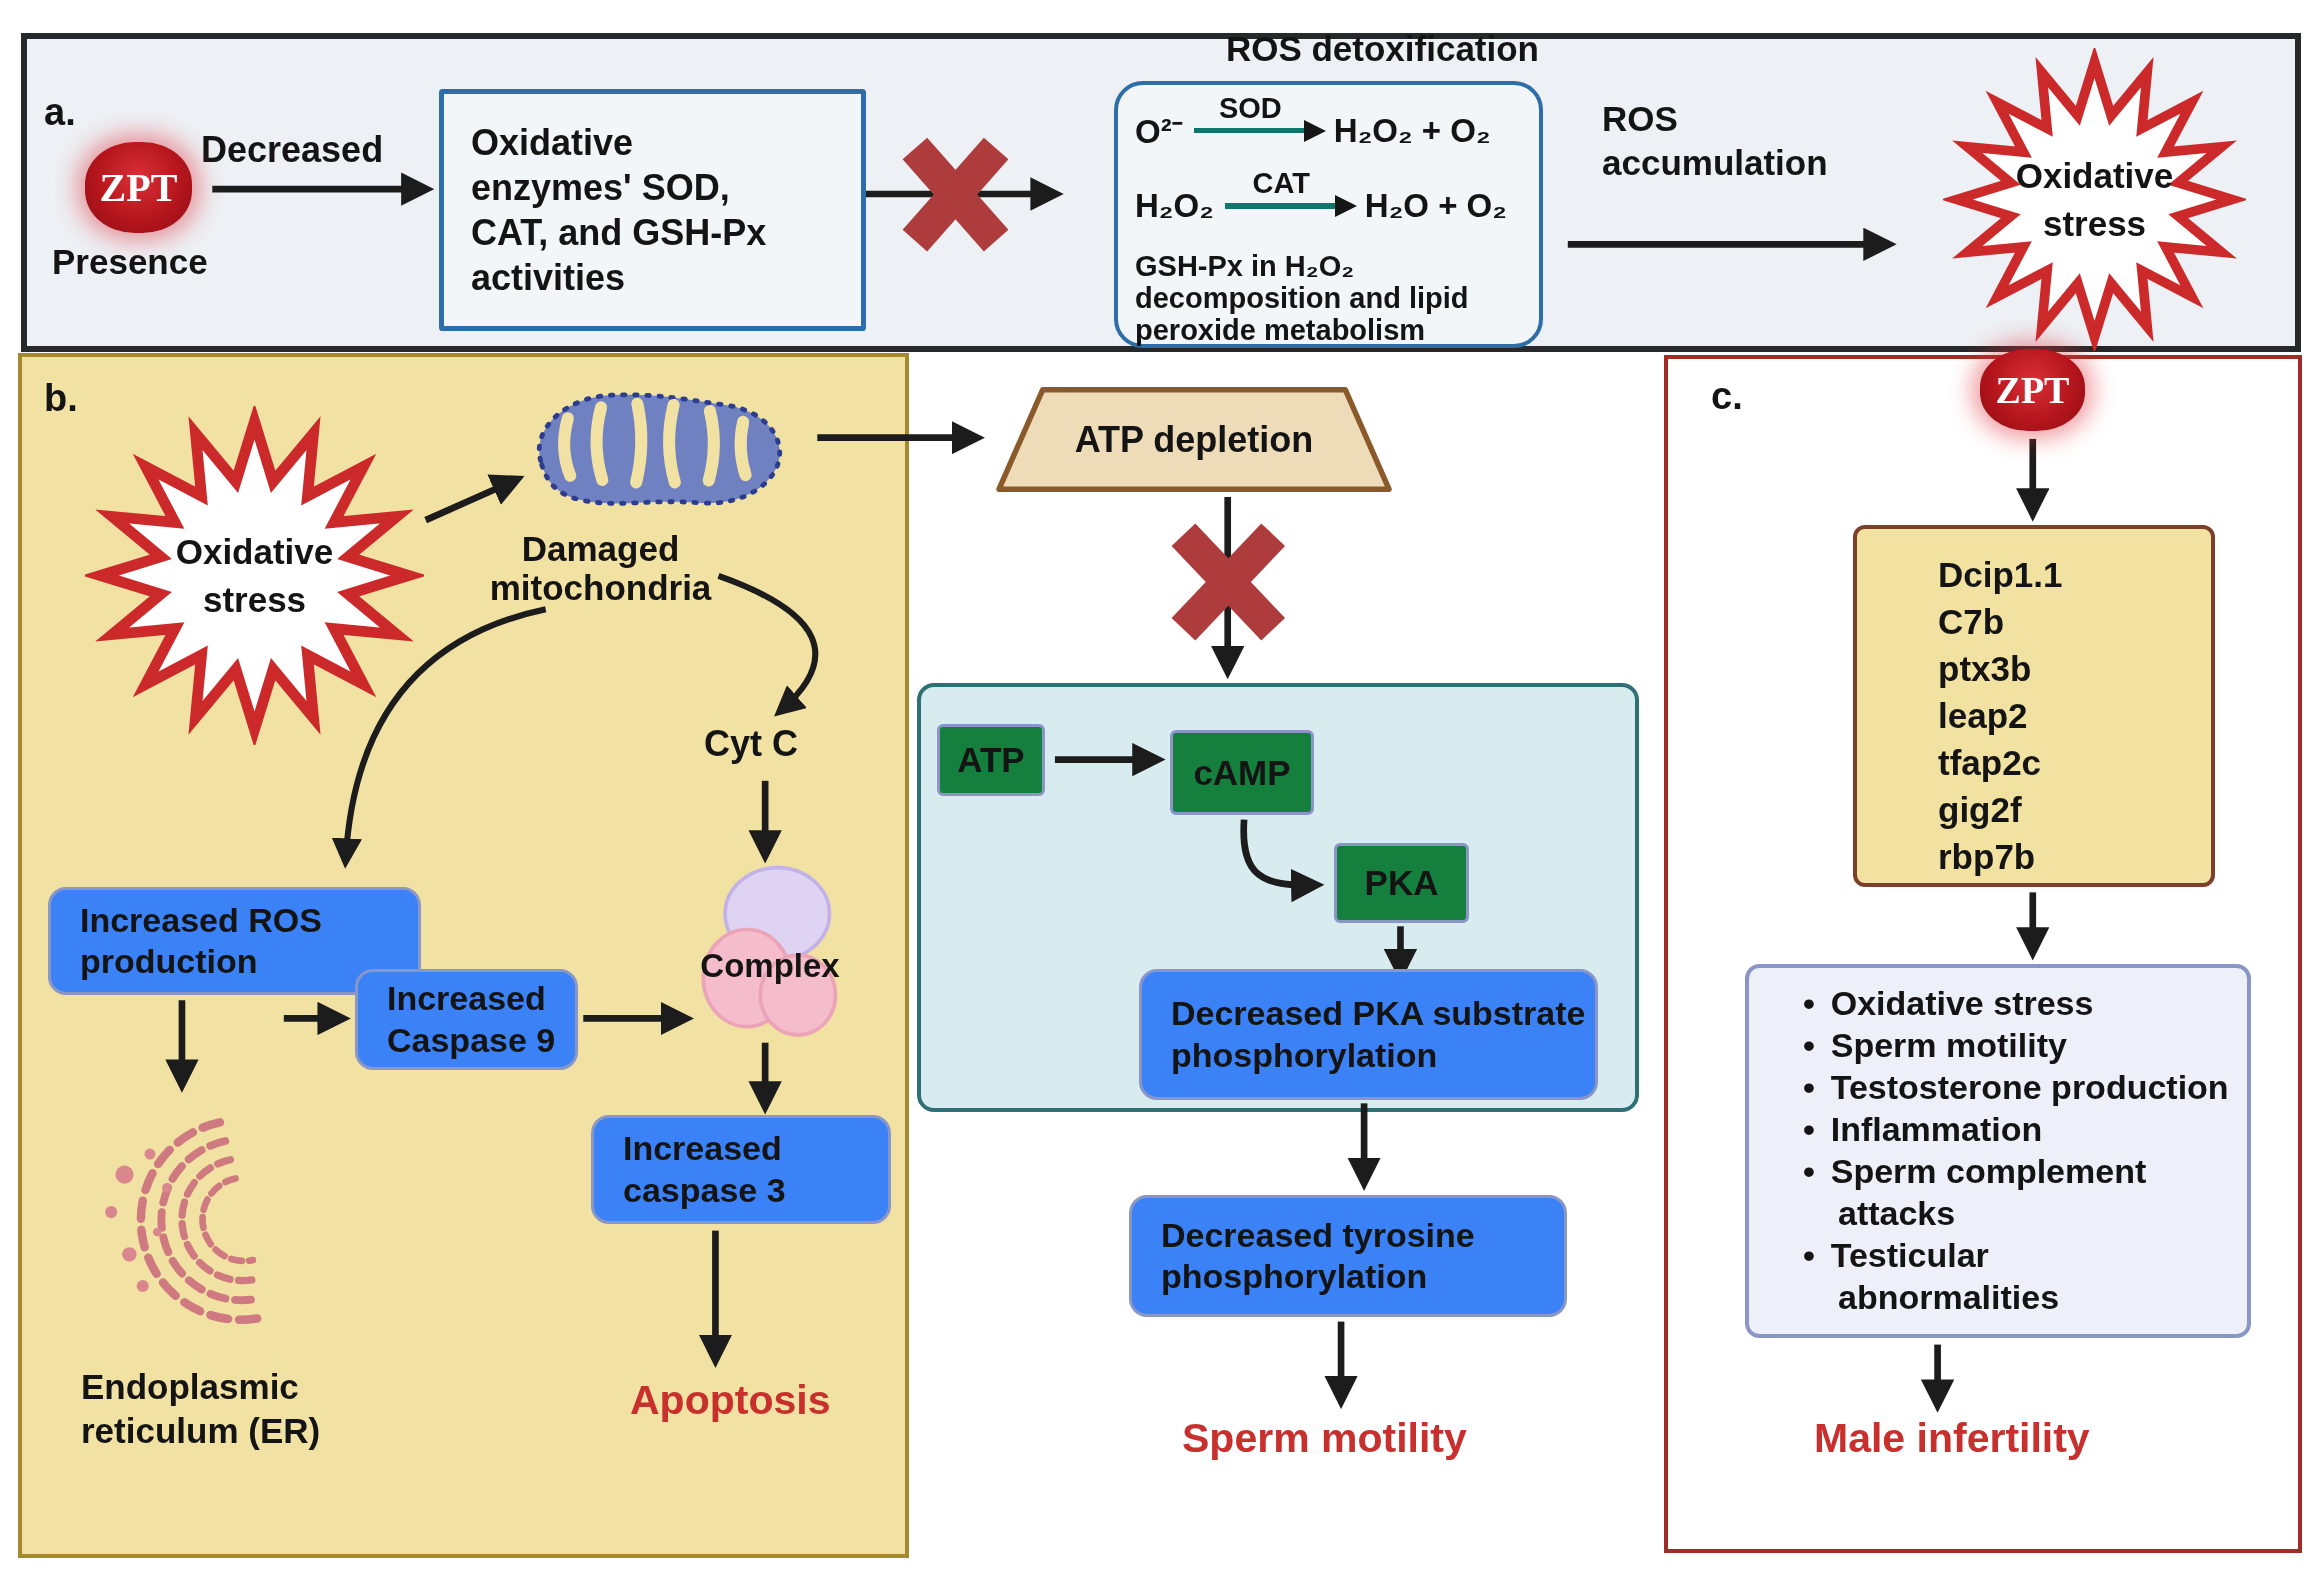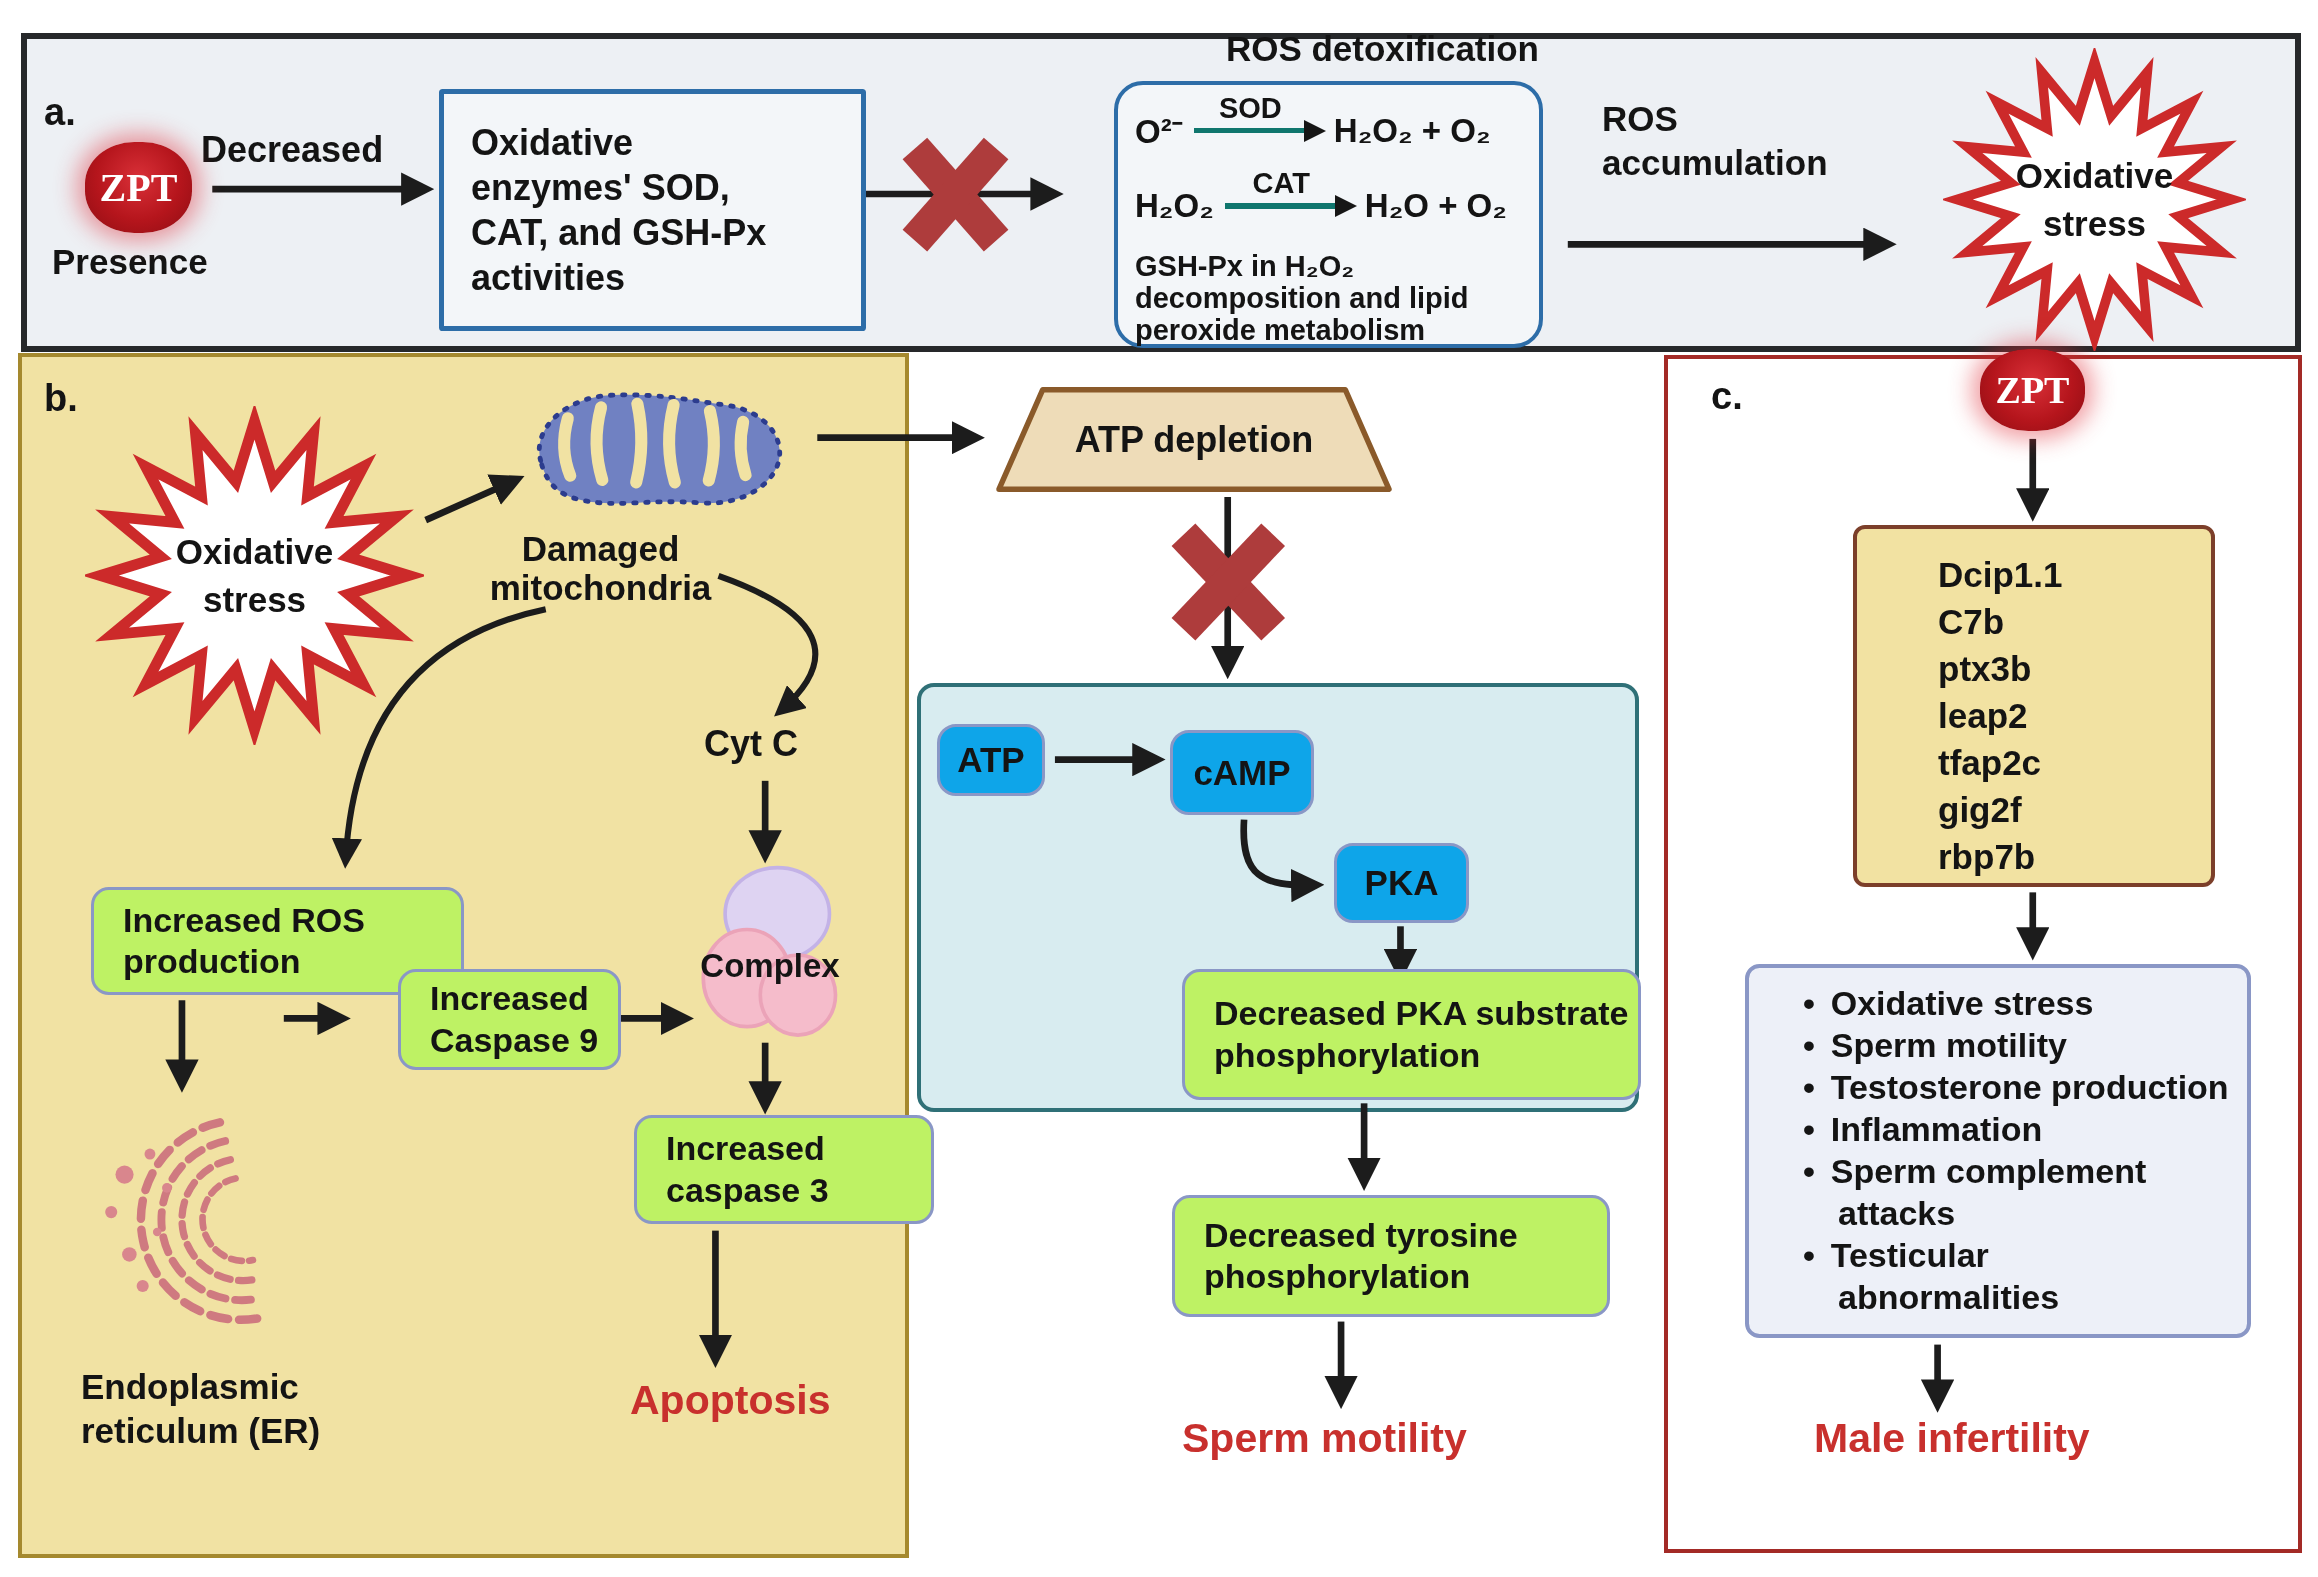--- a/index.html
+++ b/index.html
@@ -15,24 +15,24 @@
     border:6px solid #26282a; box-sizing:border-box;}
   .panel-b{left:18px; top:353px; width:891px; height:1205px; background:#f1e2a3;
     border:4.8px solid #a5892e; box-sizing:border-box;}
   .panel-c{left:1664px; top:355px; width:638px; height:1198px; background:#ffffff;
     border:4.8px solid #a32a26; box-sizing:border-box;}
   
   .sec-label{font-size:38px;}
   .plain-label{font-size:35px; line-height:1.2;}
   .red-label{color:#c8302d; font-size:41px;}
   
-  .node{position:absolute; background:#bef264; border:3.6px solid #8a97c6; border-radius:18px;
+  .node{position:absolute; background:#3b82f6; border:3.6px solid #8a97c6; border-radius:18px;
     display:flex; align-items:center; font-size:34px; line-height:1.22;
-    padding-left:29px; box-sizing:border-box; white-space:pre-line; z-index:6;margin-left:43px;}
-  .pill{position:absolute; background:#0ea5e9; border:3.6px solid #8a97c6; border-radius:19px;
+    padding-left:29px; box-sizing:border-box; white-space:pre-line; z-index:6;}
+  .pill{position:absolute; background:#15803d; border:3.6px solid #8a97c6; border-radius:6px;
     display:flex; align-items:center; justify-content:center; font-size:35px;
     box-sizing:border-box; z-index:6;text-align:center;}
   .sq-box{position:absolute; background:#f3f6f9; border:5.5px solid #2d6da8; border-radius:3.6px;
     box-sizing:border-box; display:flex; align-items:center; z-index:6;}
   .round-box{position:absolute; background:#f3f6f9; border:4.8px solid #2d6da8; border-radius:29px;
     box-sizing:border-box; z-index:6;}
   .teal-box{position:absolute; background:#d8ecf0; border:4.8px solid #2f7077; border-radius:17px;
     box-sizing:border-box; z-index:4;}
   .gene-box{position:absolute; background:#f2e2a2; border:4.8px solid #7c3f2a; border-radius:12px;
     box-sizing:border-box; z-index:6;}

